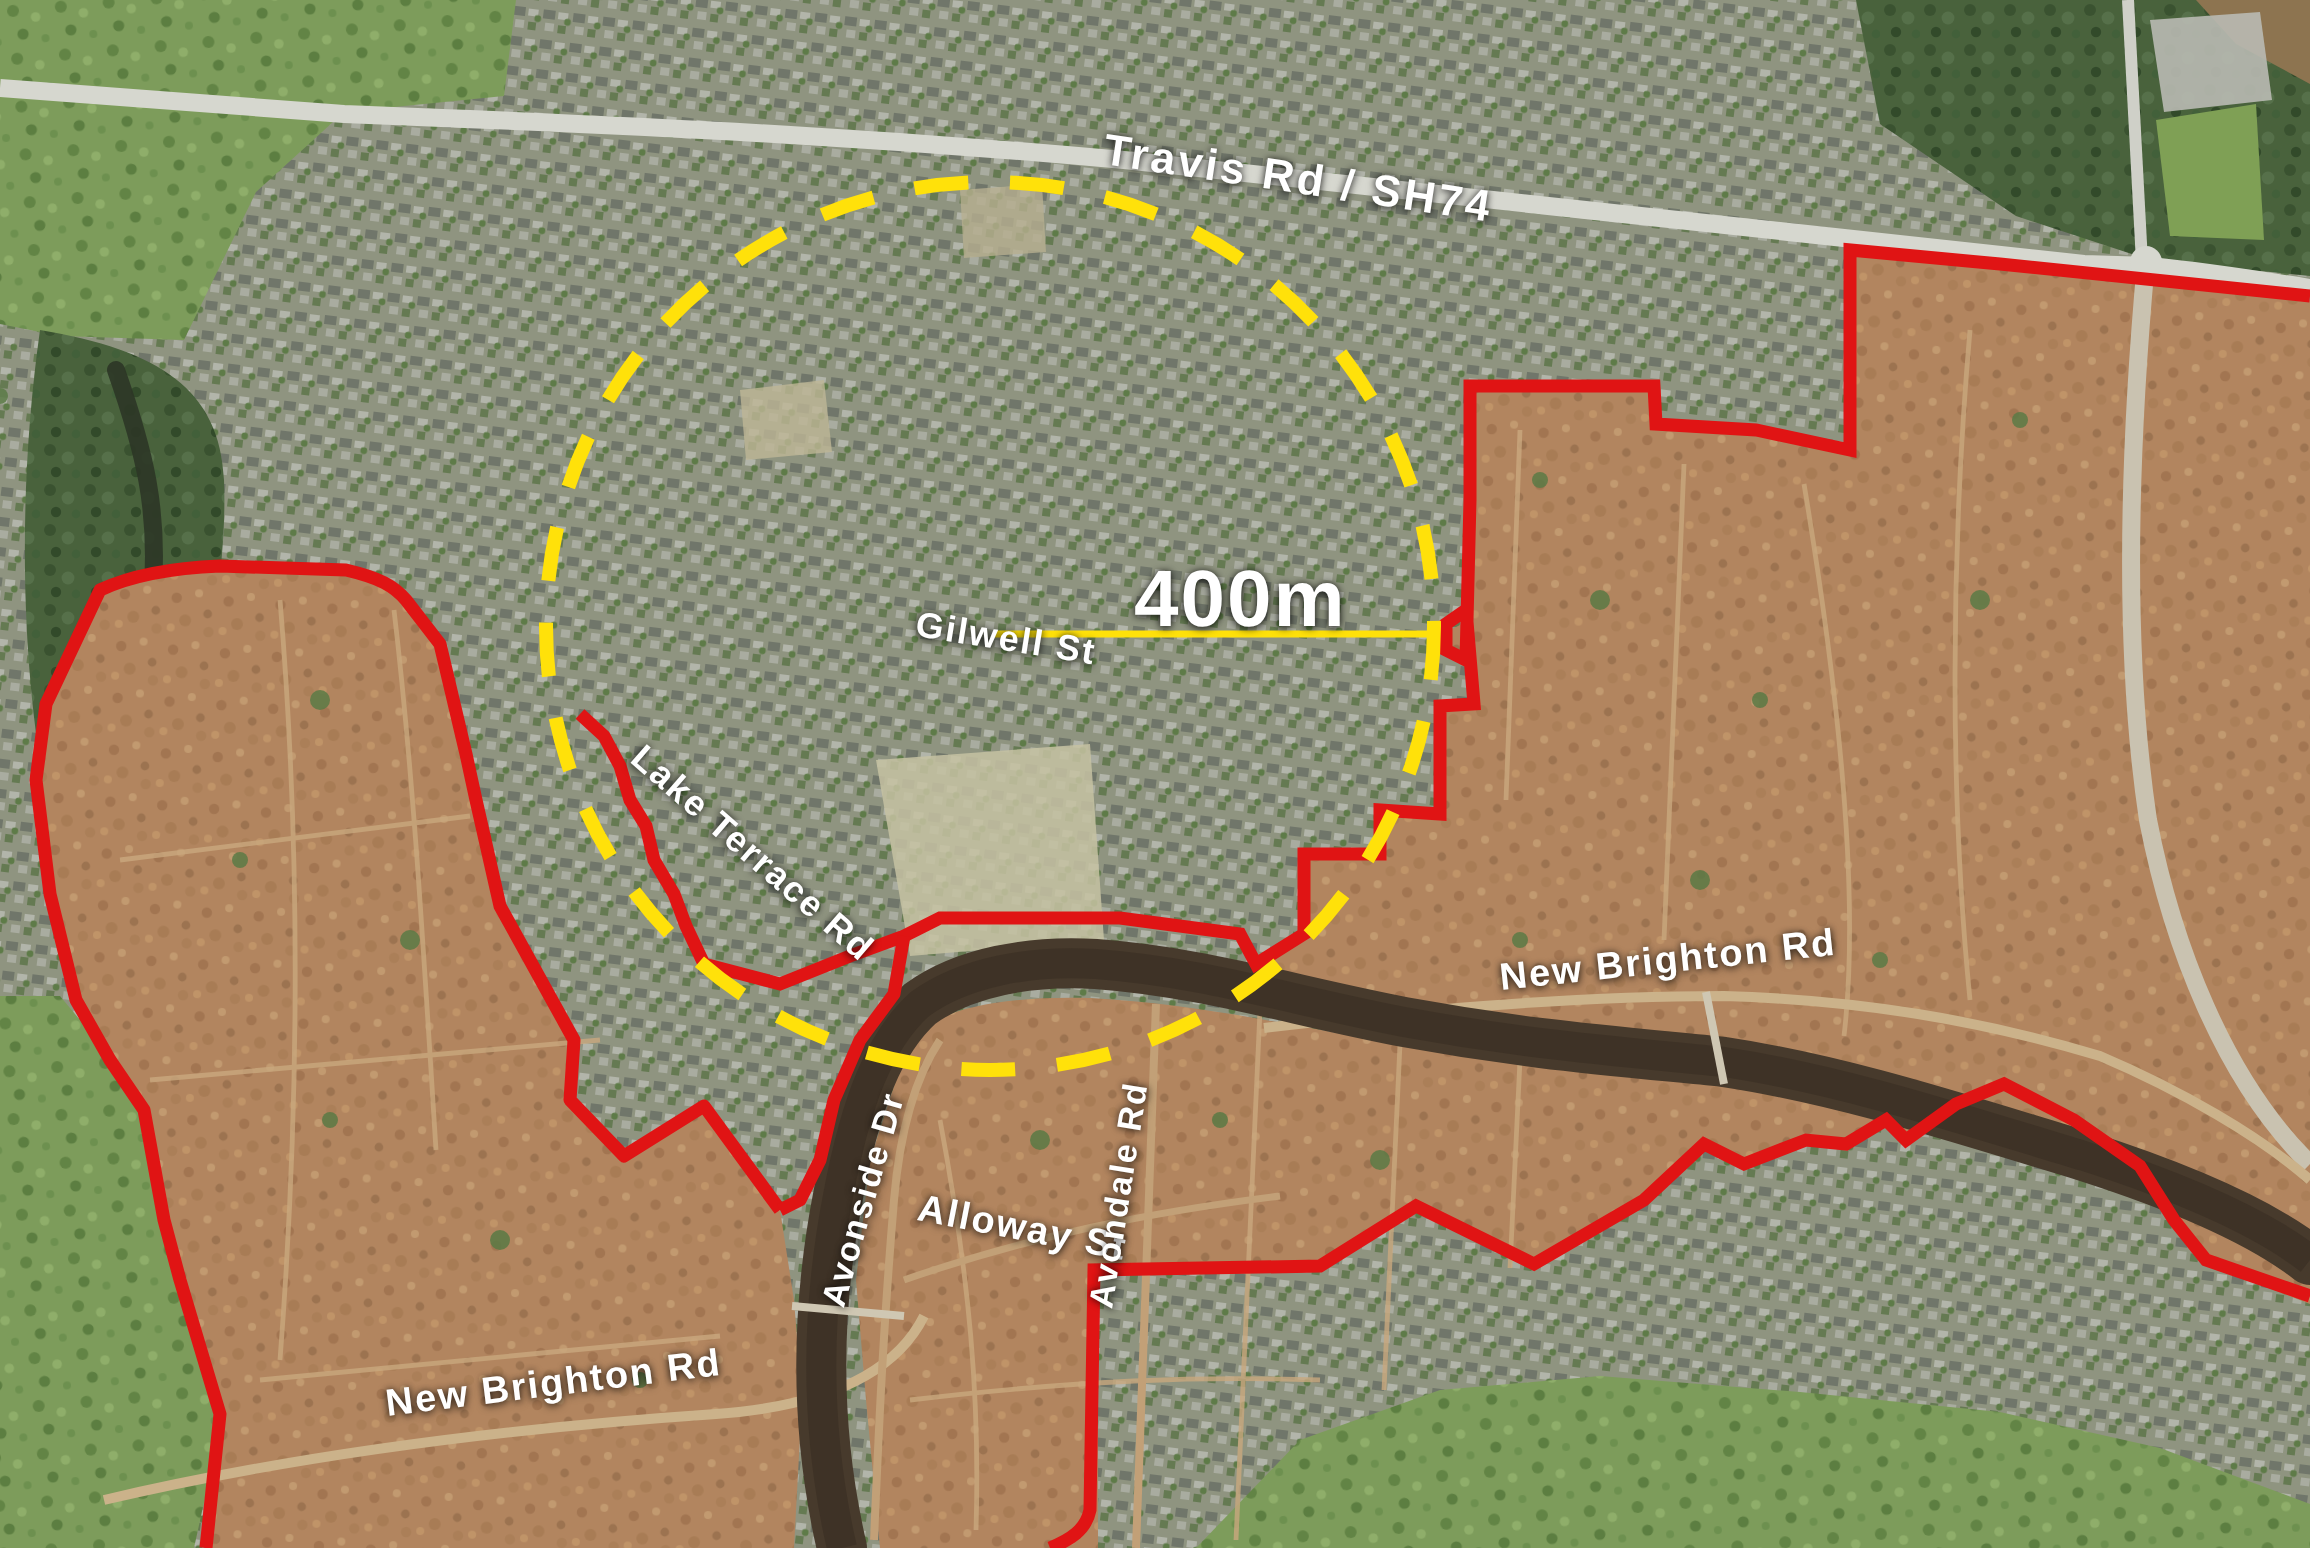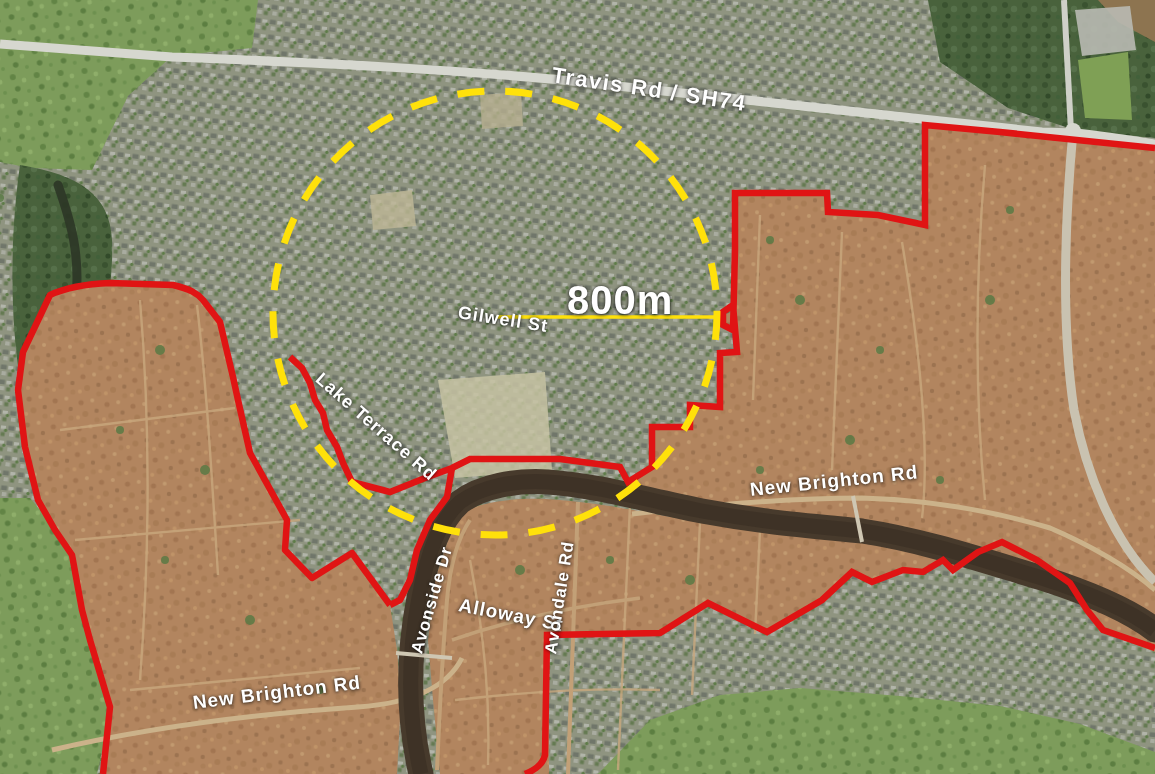--- a/index.html
+++ b/index.html
@@ -145,21 +145,21 @@
       <path stroke-linejoin="miter" d="M 290,357 L 302,368 L 310,383 L 315,400 L 323,413 L 327,430 L 337,447 L 343,463 L 352,482 L 390,492 L 425,478 L 452,468 L 470,459 L 560,459 L 620,467 L 628,482 L 652,467 L 652,427 L 690,427 L 690,405 L 720,407 L 720,353 L 737,352 L 733,305 L 723,312 L 723,325 L 733,330 L 735,250 L 735,193 L 827,193 L 828,212 L 878,215 L 925,225 L 925,125 L 1000,132 L 1155,148"></path>
       <path stroke-linejoin="round" d="M 452,468 L 447,497 L 430,520 L 417,550 L 410,580 L 400,600 L 390,605"></path>
       <path stroke-linejoin="miter" d="M 525,774 C 535,770 543,765 545,755 L 547,635 L 660,633 L 708,603 L 767,632 L 822,600 L 852,572 L 872,582 L 903,570 L 923,572 L 943,560 L 953,570 L 978,552 L 1002,542 L 1037,560 L 1070,583 L 1087,610 L 1103,630 L 1155,648"></path>
     </g>
 
     <circle cx="495" cy="313" r="222" fill="none" stroke="#ffe10a" stroke-width="7" stroke-dasharray="27 21"></circle>
     <line x1="497" y1="317" x2="716" y2="317" stroke="#ffe10a" stroke-width="3.5"></line>
   </svg>
 
   <div class="map-label lbl-travis">Travis Rd / SH74</div>
-  <div class="map-label lbl-scale">800m</div>
+  <div class="map-label lbl-scale">400m</div>
   <div class="map-label lbl-gilwell">Gilwell St</div>
   <div class="map-label lbl-lake">Lake Terrace Rd</div>
   <div class="map-label lbl-nbe">New Brighton Rd</div>
   <div class="map-label lbl-avonside">Avonside Dr</div>
   <div class="map-label lbl-alloway">Alloway St</div>
   <div class="map-label lbl-avondale">Avondale Rd</div>
   <div class="map-label lbl-nbw">New Brighton Rd</div>
 </div>
 
 </body></html>

